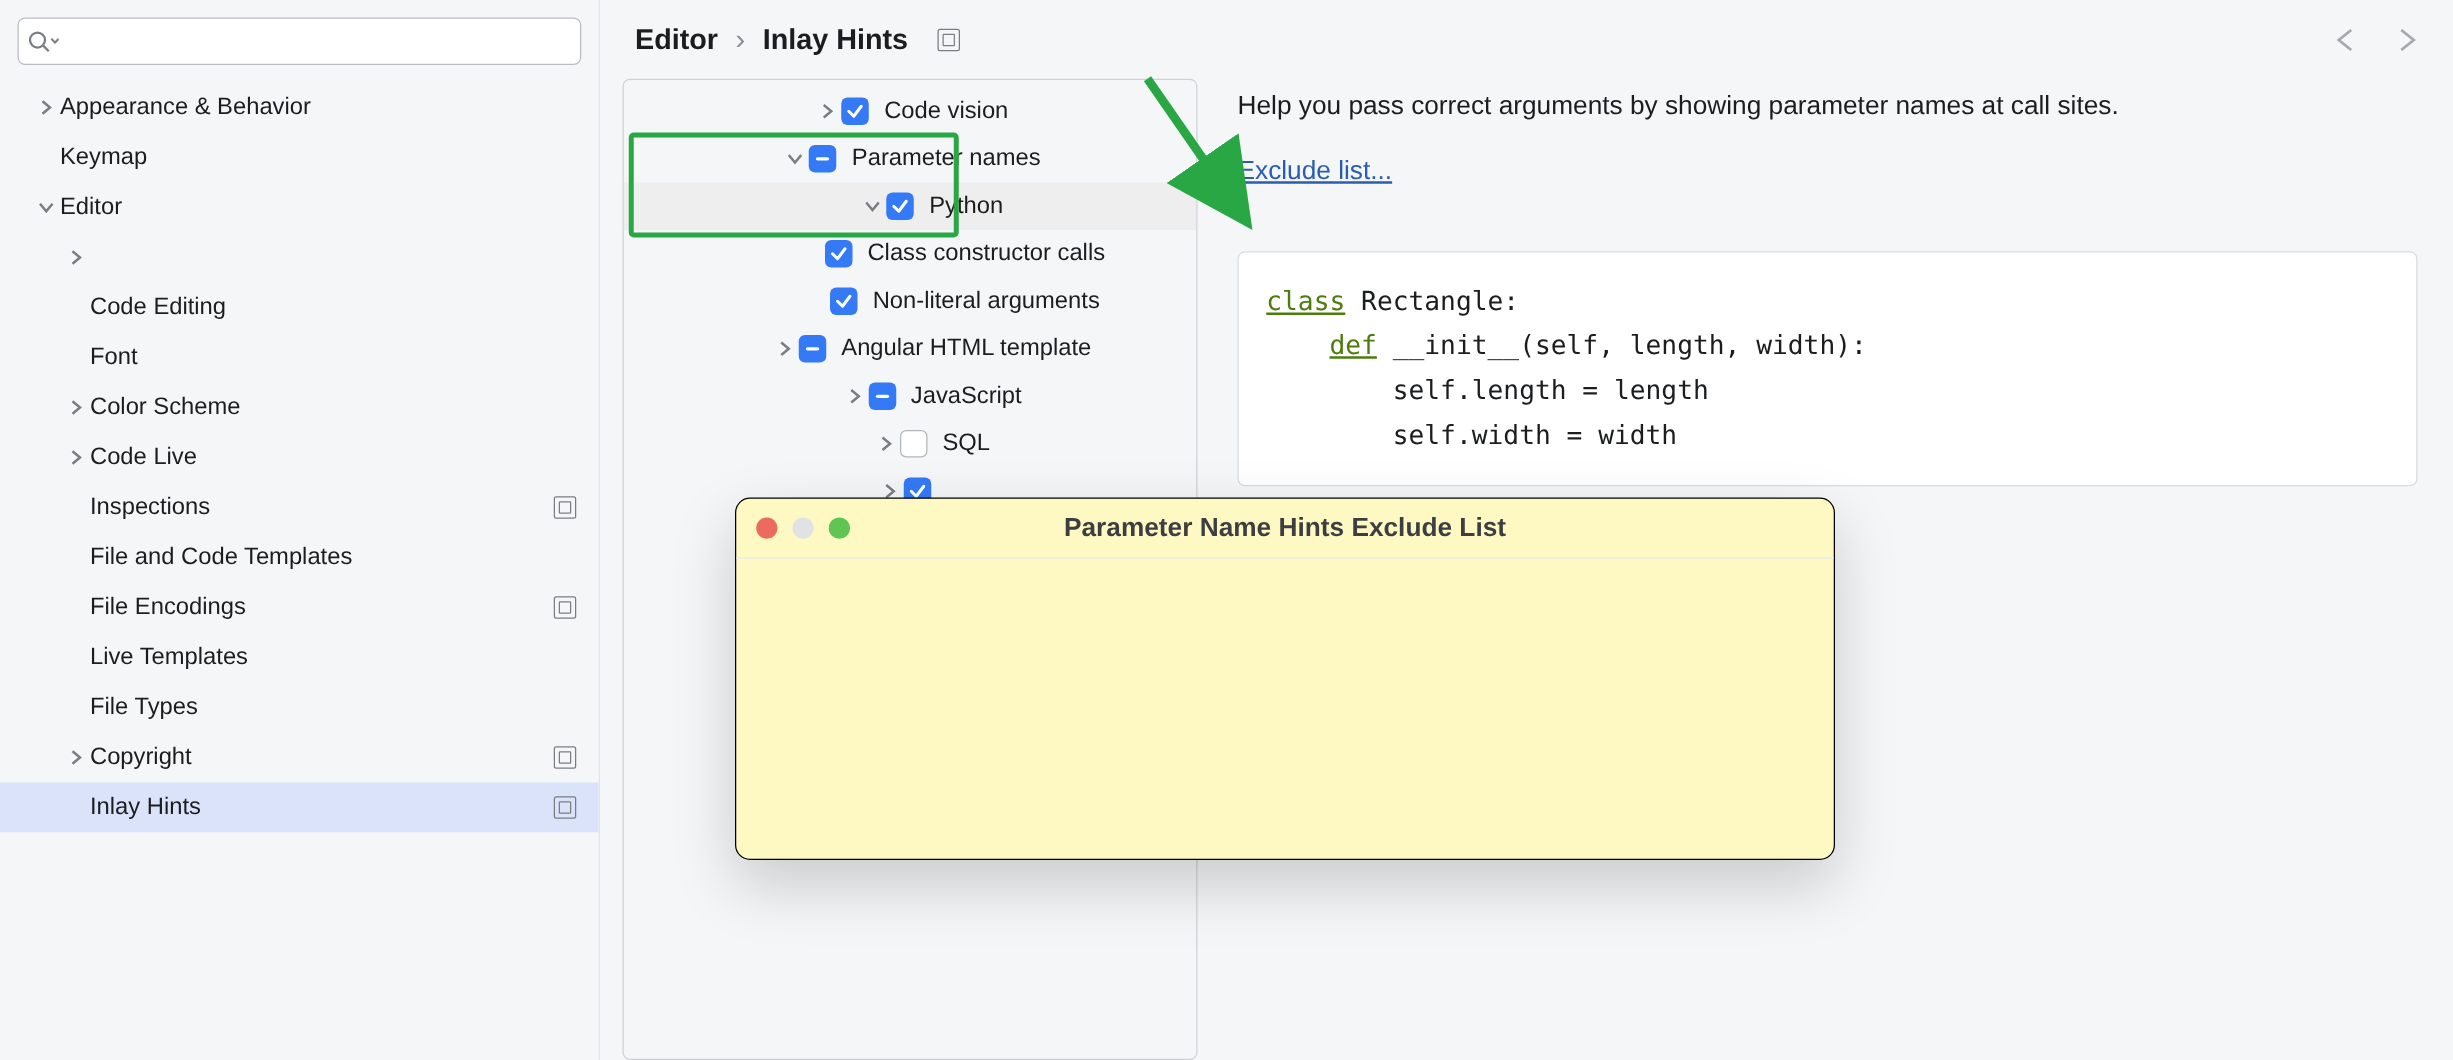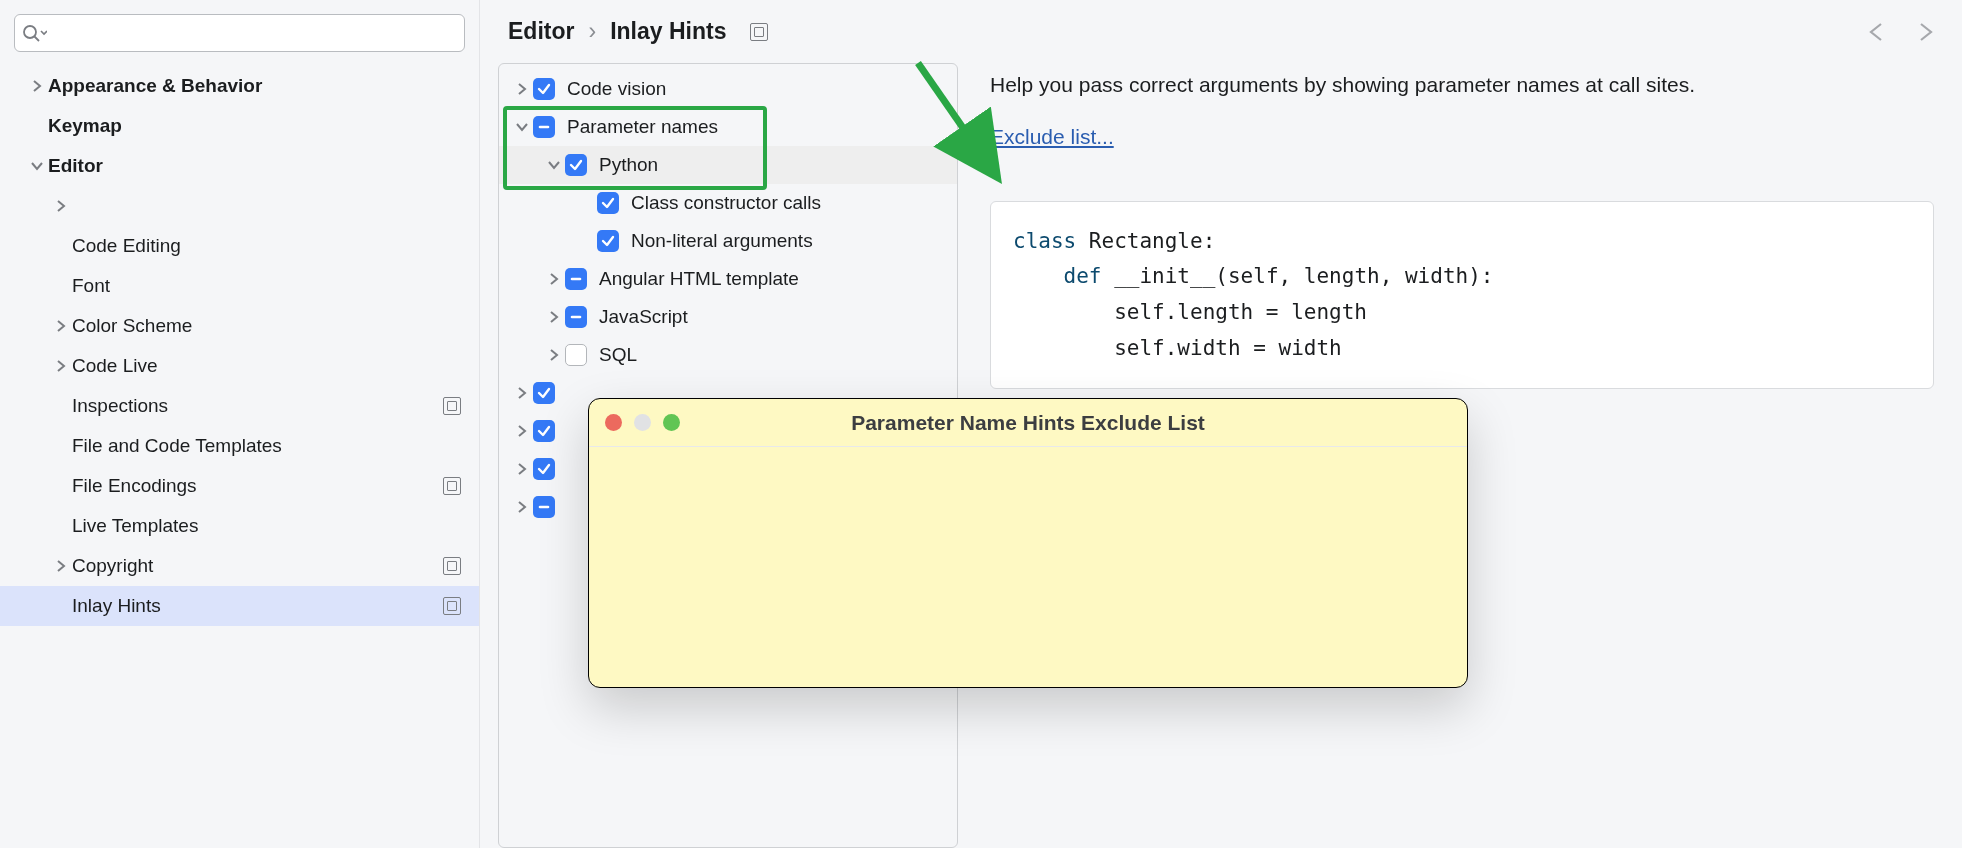--- a/index.html
+++ b/index.html
@@ -73,21 +73,21 @@
     height: 40px;
     padding: 0 14px 0 0;
   }
   .node .arrow {
     width: 22px;
     display: inline-flex;
     justify-content: center;
     color: #7a7d82;
   }
   .node .spacer { display:inline-block; }
-  .node.bold > .label { font-weight: 700; }
+  .node.bold > .label { font-weight: 400; }
   .node .label { flex: 1; }
   .node.selected { background: var(--sel); }
   .inline-icon {
     width: 18px; height: 18px;
     border: 1.5px solid #7a7d82;
     border-radius: 2px;
     position: relative;
     margin-right: 4px;
   }
   .inline-icon::after {
@@ -137,20 +137,21 @@
     background: var(--bg);
     padding: 6px 0;
     overflow: auto;
     position: relative;
   }
   .hnode {
     display: flex;
     align-items: center;
     height: 38px;
     padding-right: 10px;
+    justify-content: center;
   }
   .hnode.selected { background: var(--row-sel); }
   .hnode .arrow { width: 22px; display:inline-flex; justify-content:center; color:#7a7d82; }
   .hnode .lbl { }
   .chk {
     width: 22px; height: 22px;
     border-radius: 5px;
     margin-right: 12px;
     display: inline-flex;
     align-items: center;
@@ -191,21 +192,21 @@
     border: 1.5px solid #d9dbde;
     border-radius: 6px;
     background: #fff;
     padding: 22px 22px;
     font-family: "SF Mono", ui-monospace, Menlo, Consolas, monospace;
     font-size: 21px;
     line-height: 1.7;
     white-space: pre;
     overflow: hidden;
   }
-  .kw { color: #0c4a6e; }
+  .kw { color: #4d7c0f; text-decoration: underline; }
 
   
   .annot-arrow {
     position: absolute;
     pointer-events: none;
   }
 
   
   .dialog {
     position: absolute;
@@ -359,20 +360,25 @@
           <span class="label">File Encodings</span>
           <span class="inline-icon"></span>
         </div>
         <div class="node">
           <span class="spacer" style="width:50px"></span>
           <span class="arrow"></span>
           <span class="label">Live Templates</span>
         </div>
         <div class="node">
           <span class="spacer" style="width:50px"></span>
+          <span class="arrow"></span>
+          <span class="label">File Types</span>
+        </div>
+        <div class="node">
+          <span class="spacer" style="width:50px"></span>
           <span class="arrow">
             <svg width="14" height="14" viewBox="0 0 14 14">
               <path d="M4 2 L10 7 L4 12" fill="none" stroke="currentColor" stroke-width="2"></path>
             </svg>
           </span>
           <span class="label">Copyright</span>
           <span class="inline-icon"></span>
         </div>
         <div class="node selected">
           <span class="spacer" style="width:50px"></span>

